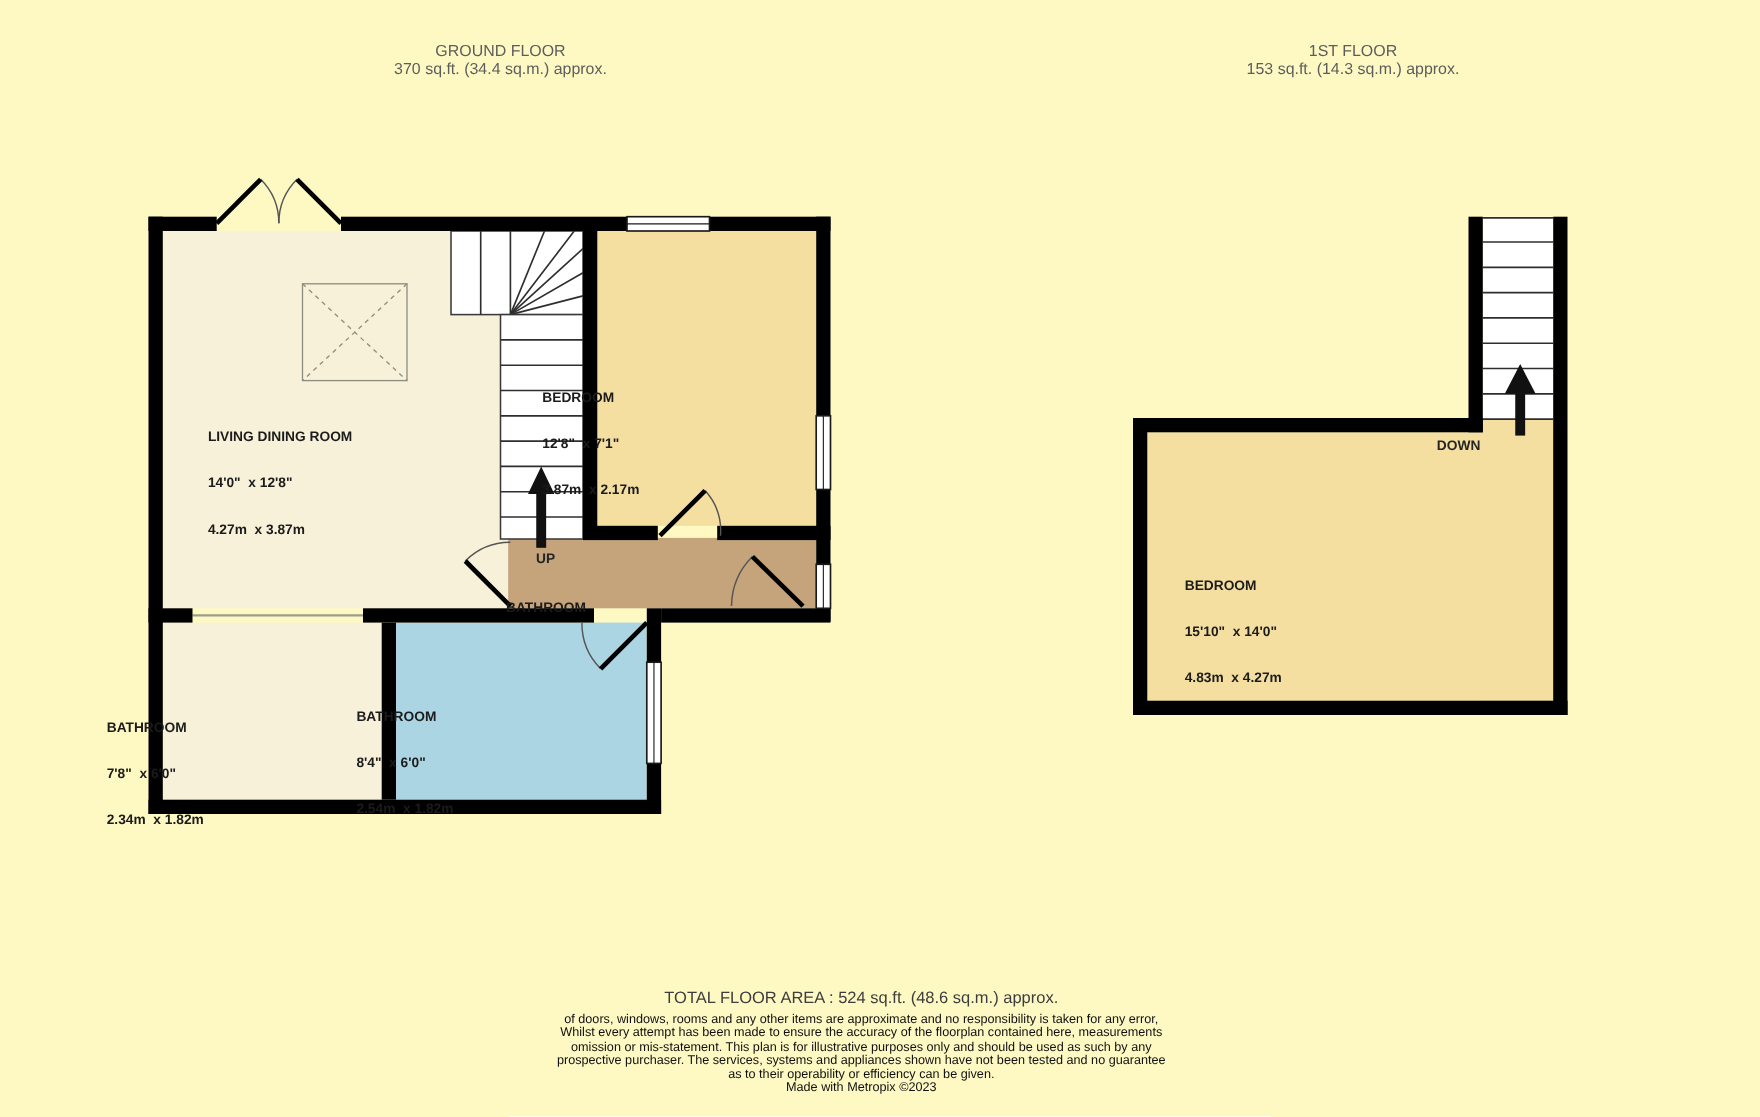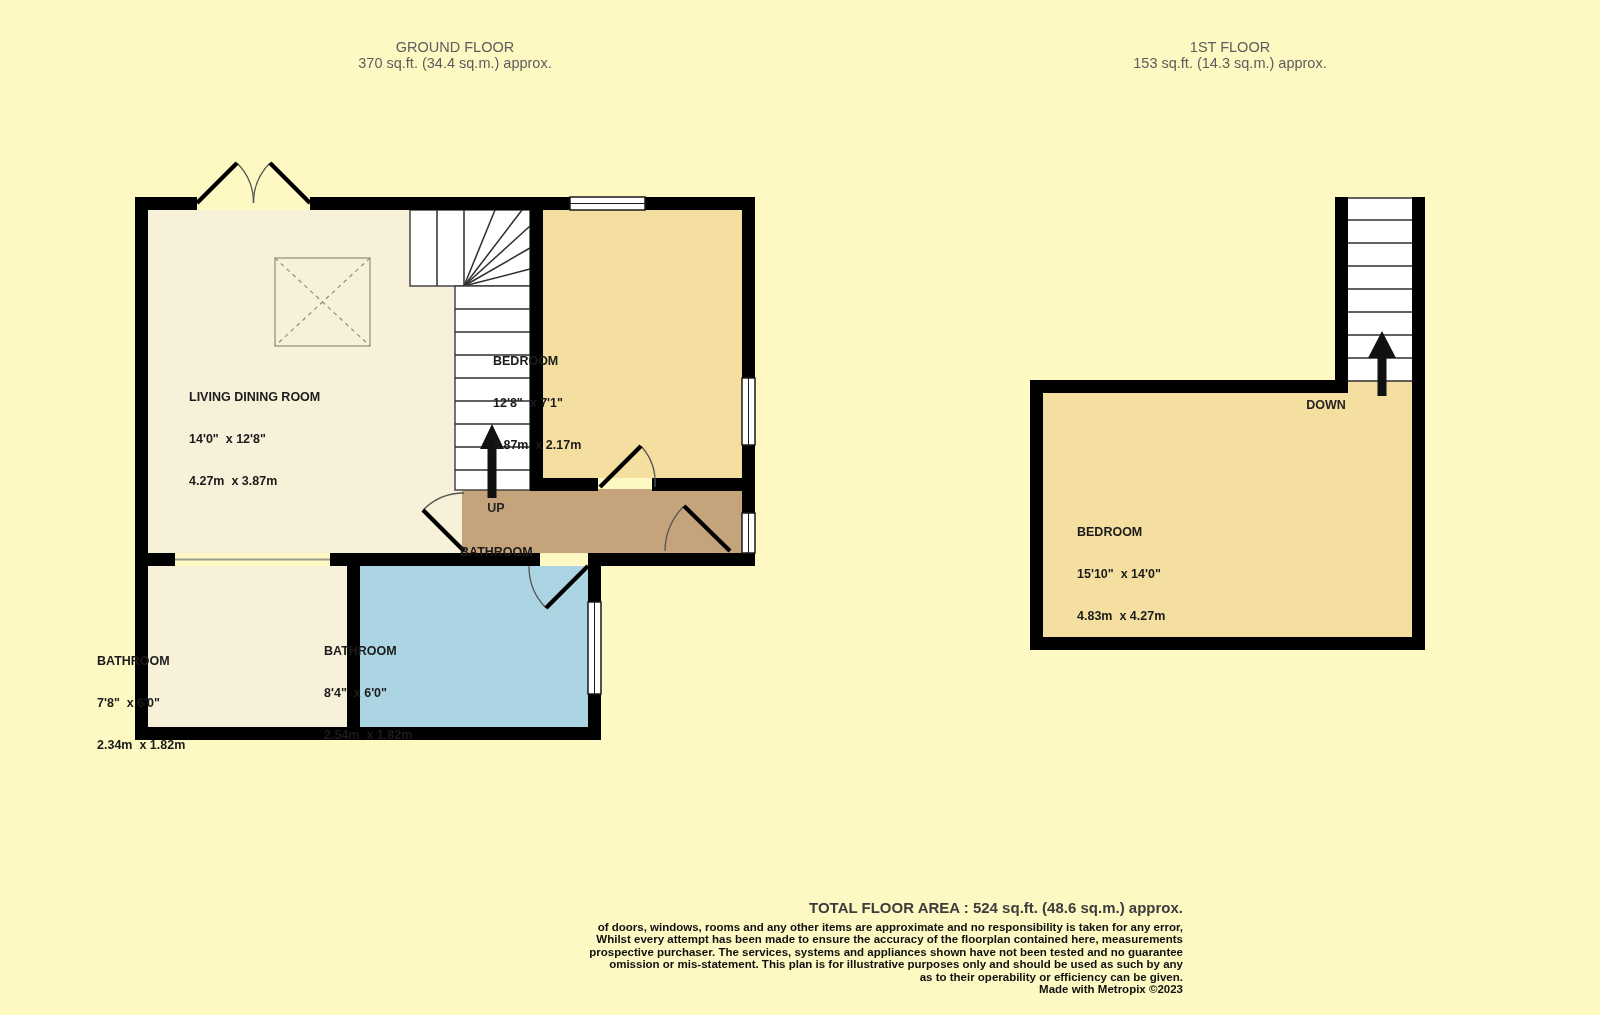--- a/index.html
+++ b/index.html
@@ -23,21 +23,21 @@
   .leaf{stroke:#000000;stroke-width:4.2;}
   .thin-open{stroke:#9b9b8d;stroke-width:2;}
   .dash-line{stroke:#8e8e7e;stroke-width:1.2;stroke-dasharray:4 4;}
   .dash-rect{stroke:#8e8e7e;stroke-width:1.2;fill:none;}
   .win{fill:#ffffff;stroke:#1a1a1a;stroke-width:1.5;}
   .win-mid{stroke:#1a1a1a;stroke-width:1;}
   .arrow{fill:#111111;}
   .floor-title{position:absolute;width:400px;text-align:center;font-size:14.5px;line-height:15.5px;color:#5d5d5d;}
   .room-label{position:absolute;text-align:left;font-weight:bold;font-size:12.5px;line-height:14px;color:#1b1b1b;white-space:pre;}
   .small-label{position:absolute;text-align:center;font-weight:bold;font-size:12.5px;color:#242424;}
-  .footer{position:absolute;left:383px;top:899px;width:800px;text-align:right;font-weight:bold;}
+  .footer{position:absolute;left:383px;top:899px;width:800px;text-align:center;}
   .footer-total{font-size:15px;color:#3d3d3d;margin-bottom:5px;}
   .footer-line{font-size:11.5px;line-height:12.4px;color:#101010;}
 </style>
 </head>
 <body>
 
 <div class="canvas">
 
   <svg class="plan-svg" width="1600" height="1015" viewBox="0 0 1600 1015">
 
@@ -226,19 +226,19 @@
   <div class="room-label" style="left:1077px;top:497px;width:300px;">
     <div>BEDROOM</div>
     <div>15'10"  x 14'0"</div>
     <div>4.83m  x 4.27m</div>
   </div>
 
   <div class="footer">
     <div class="footer-total">TOTAL FLOOR AREA : 524 sq.ft. (48.6 sq.m.) approx.</div>
     <div class="footer-line">of doors, windows, rooms and any other items are approximate and no responsibility is taken for any error,</div>
     <div class="footer-line">Whilst every attempt has been made to ensure the accuracy of the floorplan contained here, measurements</div>
+    <div class="footer-line">omission or mis-statement. This plan is for illustrative purposes only and should be used as such by any</div>
     <div class="footer-line">prospective purchaser. The services, systems and appliances shown have not been tested and no guarantee</div>
-    <div class="footer-line">omission or mis-statement. This plan is for illustrative purposes only and should be used as such by any</div>
     <div class="footer-line">as to their operability or efficiency can be given.</div>
     <div class="footer-line">Made with Metropix ©2023</div>
   </div>
 
 </div>
 
 </body></html>

